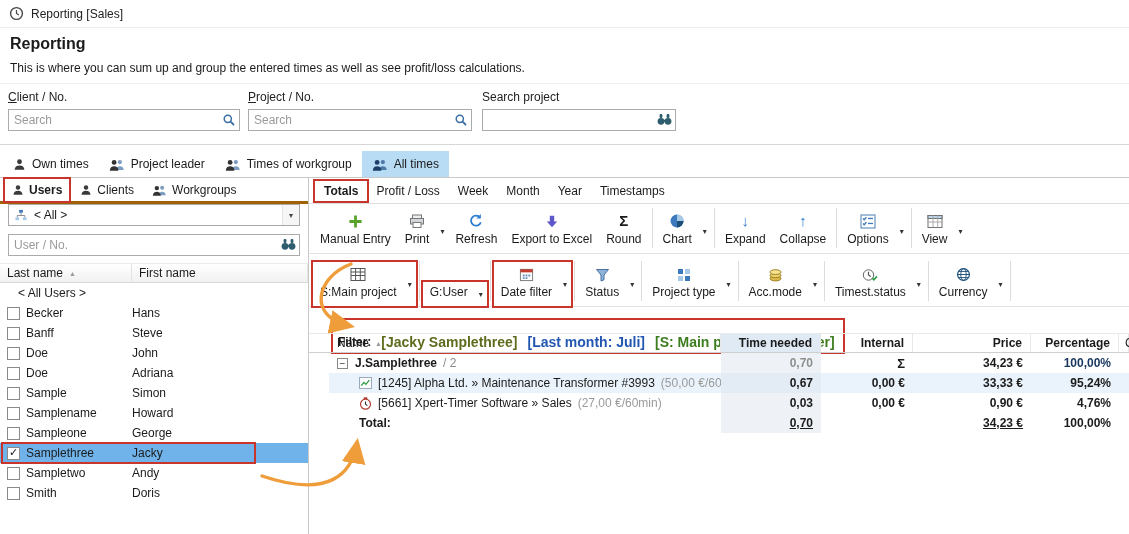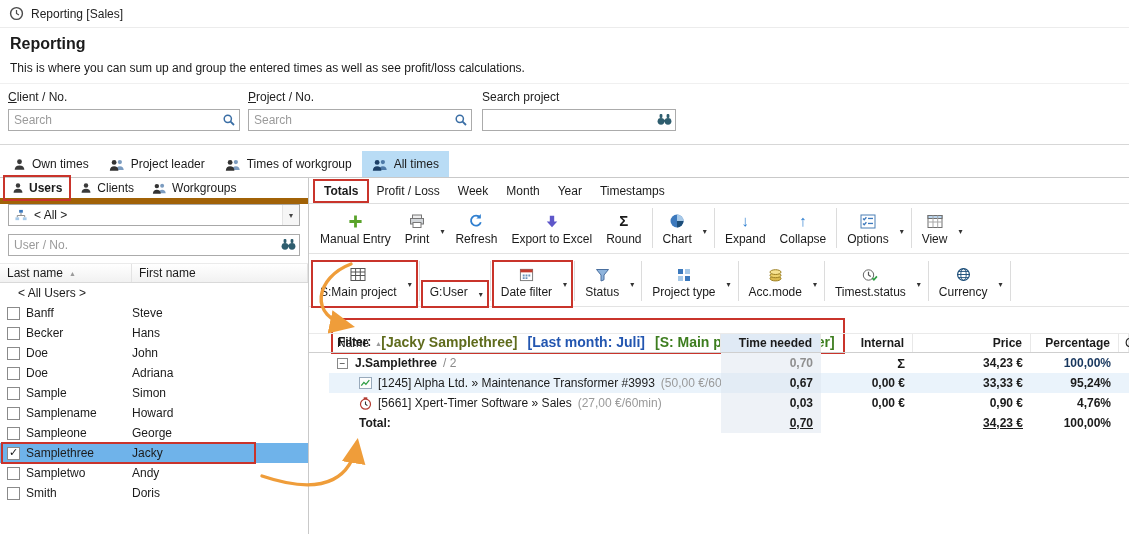--- a/index.html
+++ b/index.html
@@ -33,21 +33,21 @@
   .scope-tabs { flex:none; height:33px; display:flex; align-items:flex-end; padding-left:3px; border-bottom:1px solid #c9c9c9; }
   .stab { display:flex; align-items:center; gap:6px; height:26px; padding:0 10px; white-space:nowrap; }
   .stab.selected { background:#b9dcf5; }
 
   
   .content { flex:1; min-height:0; display:flex; }
   .lpanel { width:309px; flex:none; border-right:1px solid #c9c9c9; display:flex; flex-direction:column; min-height:0; }
   .rpanel { flex:1; min-width:0; display:flex; flex-direction:column; position:relative; }
 
   
-  .ltabs { flex:none; height:26px; display:flex; align-items:center; gap:4px; padding-left:5px; border-bottom:6px solid #a16207; }
+  .ltabs { flex:none; height:26px; display:flex; align-items:center; gap:4px; padding-left:5px; border-bottom:3px solid #a16207; }
   .ltab { display:flex; align-items:center; gap:5px; height:22px; padding:0 7px; white-space:nowrap; }
   .ltab.selected { font-weight:bold; }
 
   .wg-label { flex:none; padding:8px 8px 3px; }
   .wg-label span { display:inline-block; }
   .wg-select { flex:none; margin:0 8px; height:22px; border:1px solid #a8a8a8; display:flex; align-items:center; gap:6px; padding-left:5px; position:relative; background:#fff; }
   .wg-select .chev { position:absolute; right:0; top:0; width:17px; height:100%; display:flex; align-items:center; justify-content:center; font-size:8px; color:#444; border-left:1px solid #e4e4e4; background:#f6f6f6; }
   .user-search { flex:none; margin:8px 8px 0; position:relative; }
   .user-search input { width:100%; height:22px; border:1px solid #ababab; padding:0 24px 0 5px; font:12px "Liberation Sans",sans-serif; outline:none; }
   .user-search input::placeholder { color:#9a9a9a; }
@@ -304,27 +304,27 @@
           </div>
           <div class="uh uh-first">
             <span>First name</span>
           </div>
         </div>
         <div class="urow allusers">
             <span>&lt; All Users &gt;</span>
           </div>
         <div class="urow">
             <span class="cb"></span>
+            <span class="cl">Becker</span>
+            <span class="cf">Hans</span>
+          </div>
+        <div class="urow">
+            <span class="cb"></span>
             <span class="cl">Banff</span>
             <span class="cf">Steve</span>
-          </div>
-        <div class="urow">
-            <span class="cb"></span>
-            <span class="cl">Becker</span>
-            <span class="cf">Hans</span>
           </div>
         <div class="urow">
             <span class="cb"></span>
             <span class="cl">Doe</span>
             <span class="cf">John</span>
           </div>
         <div class="urow">
             <span class="cb"></span>
             <span class="cl">Doe</span>
             <span class="cf">Adriana</span>

